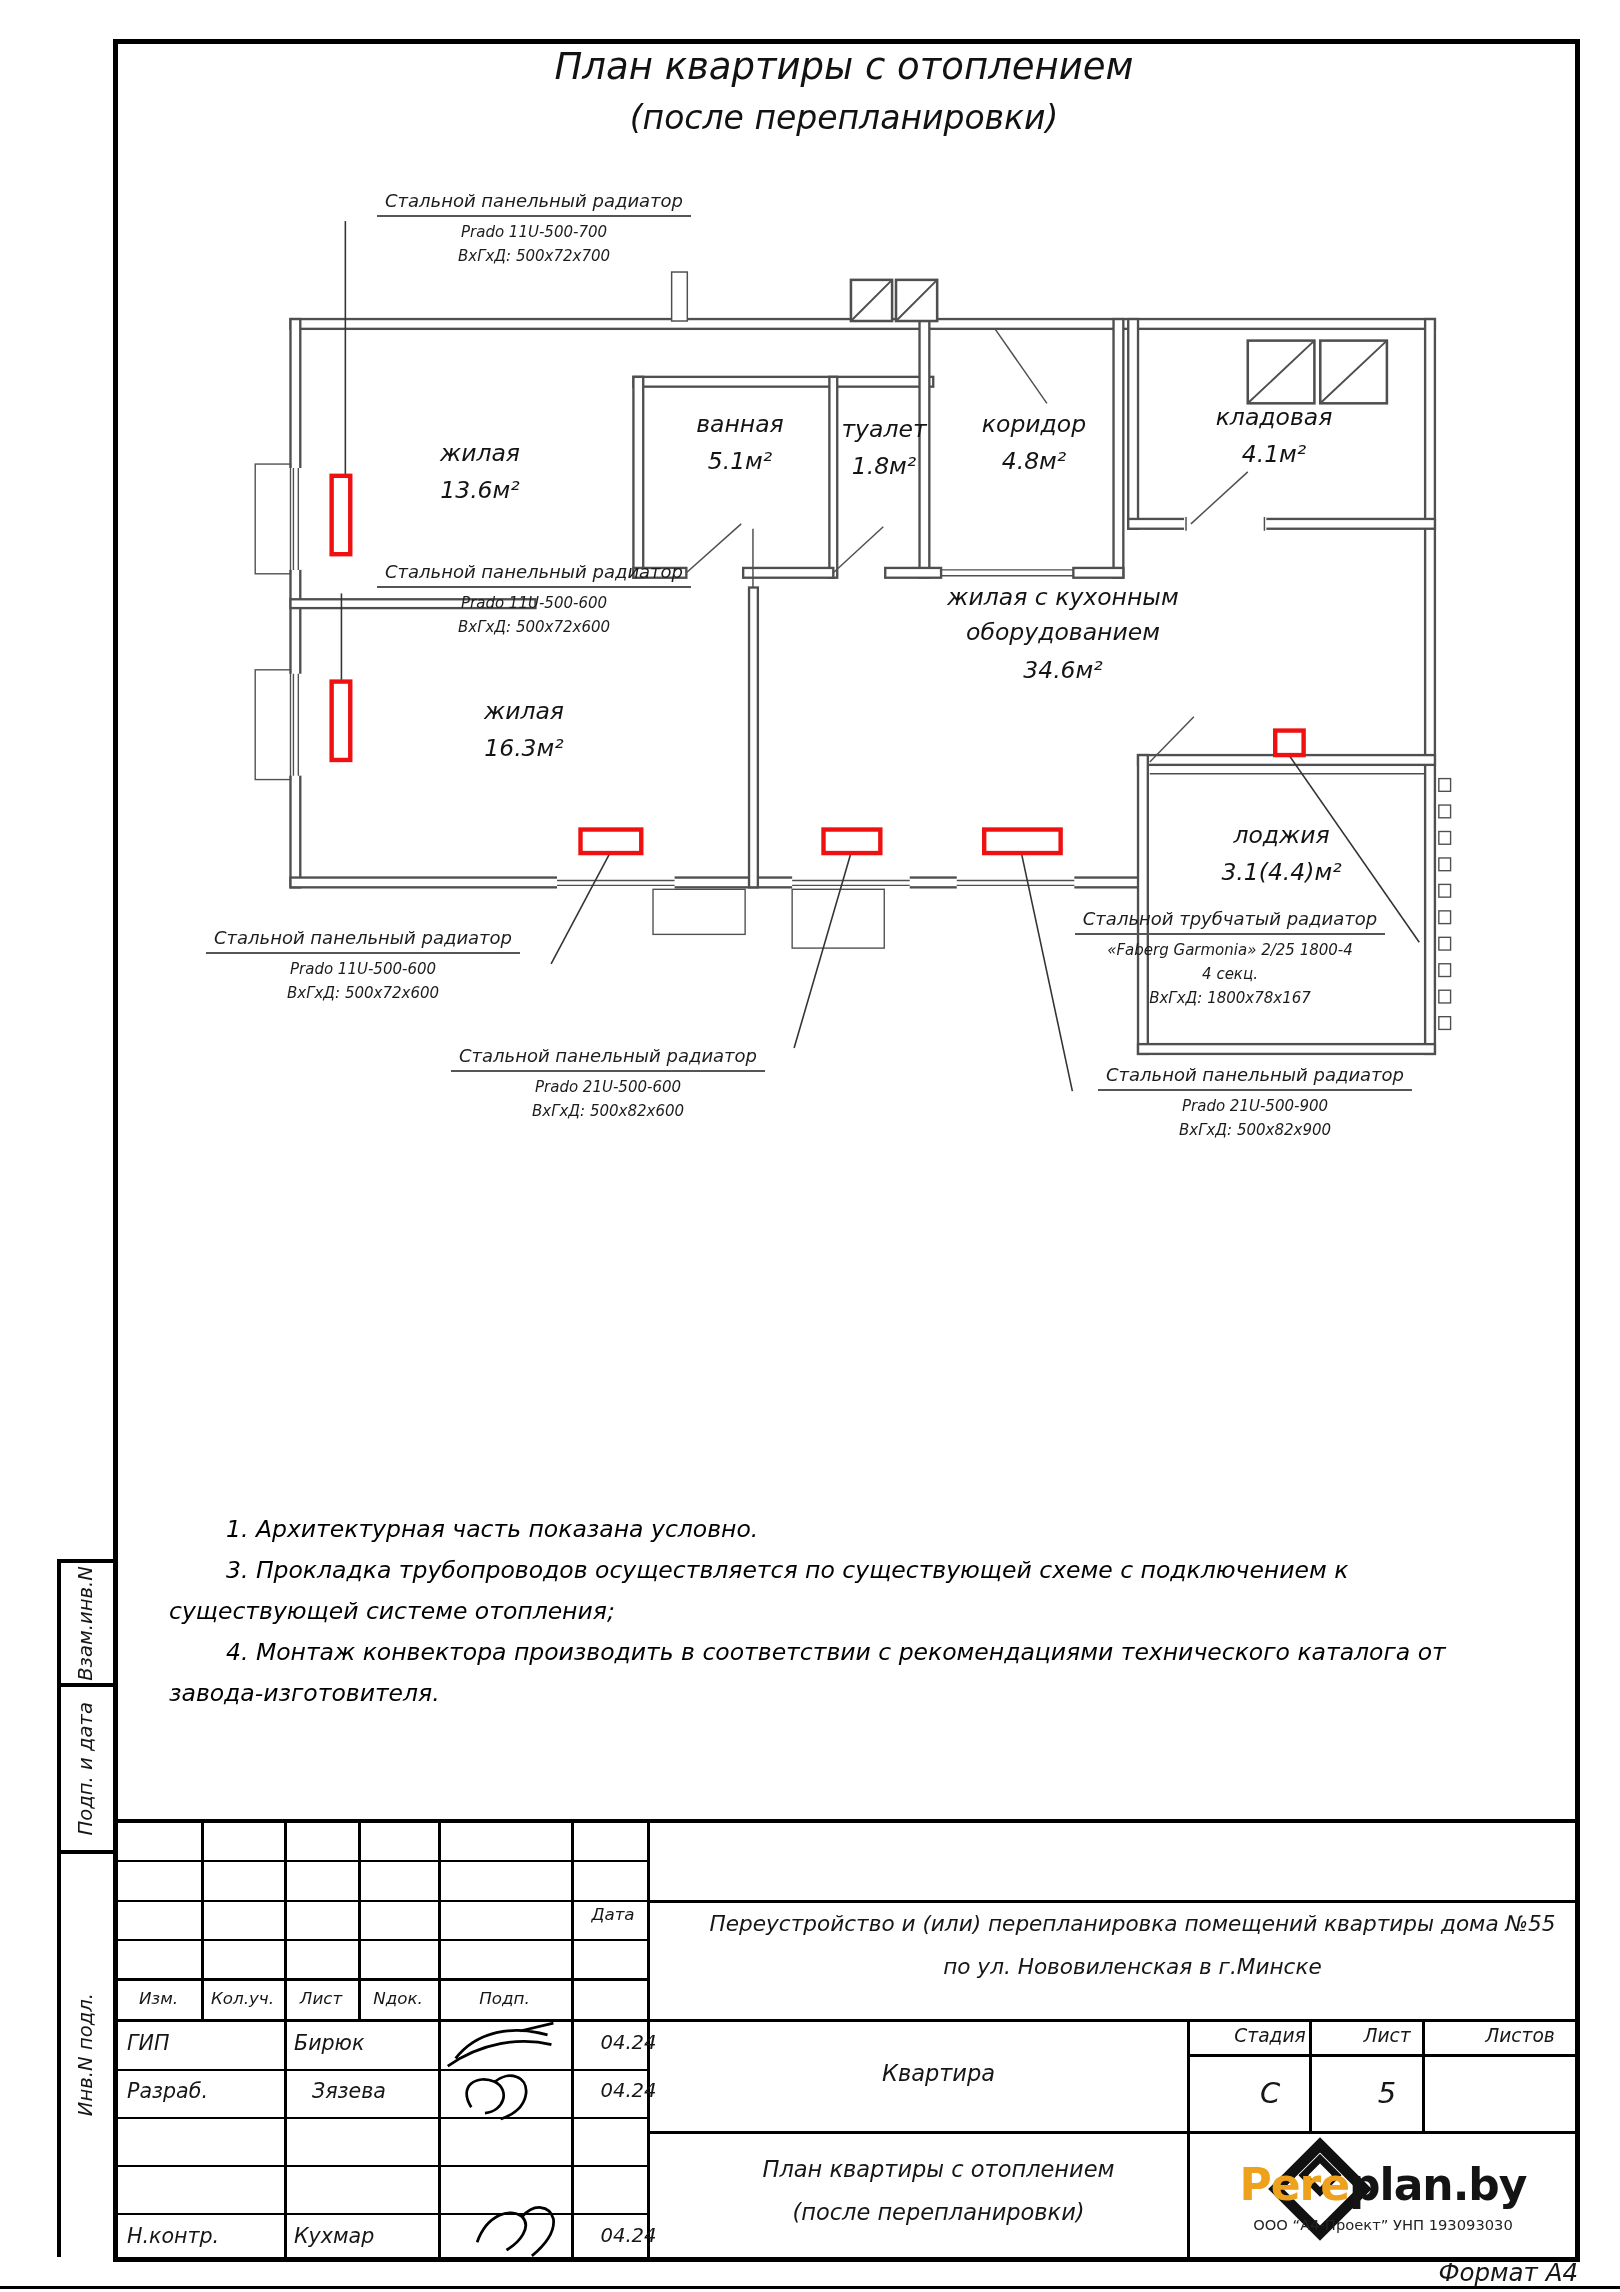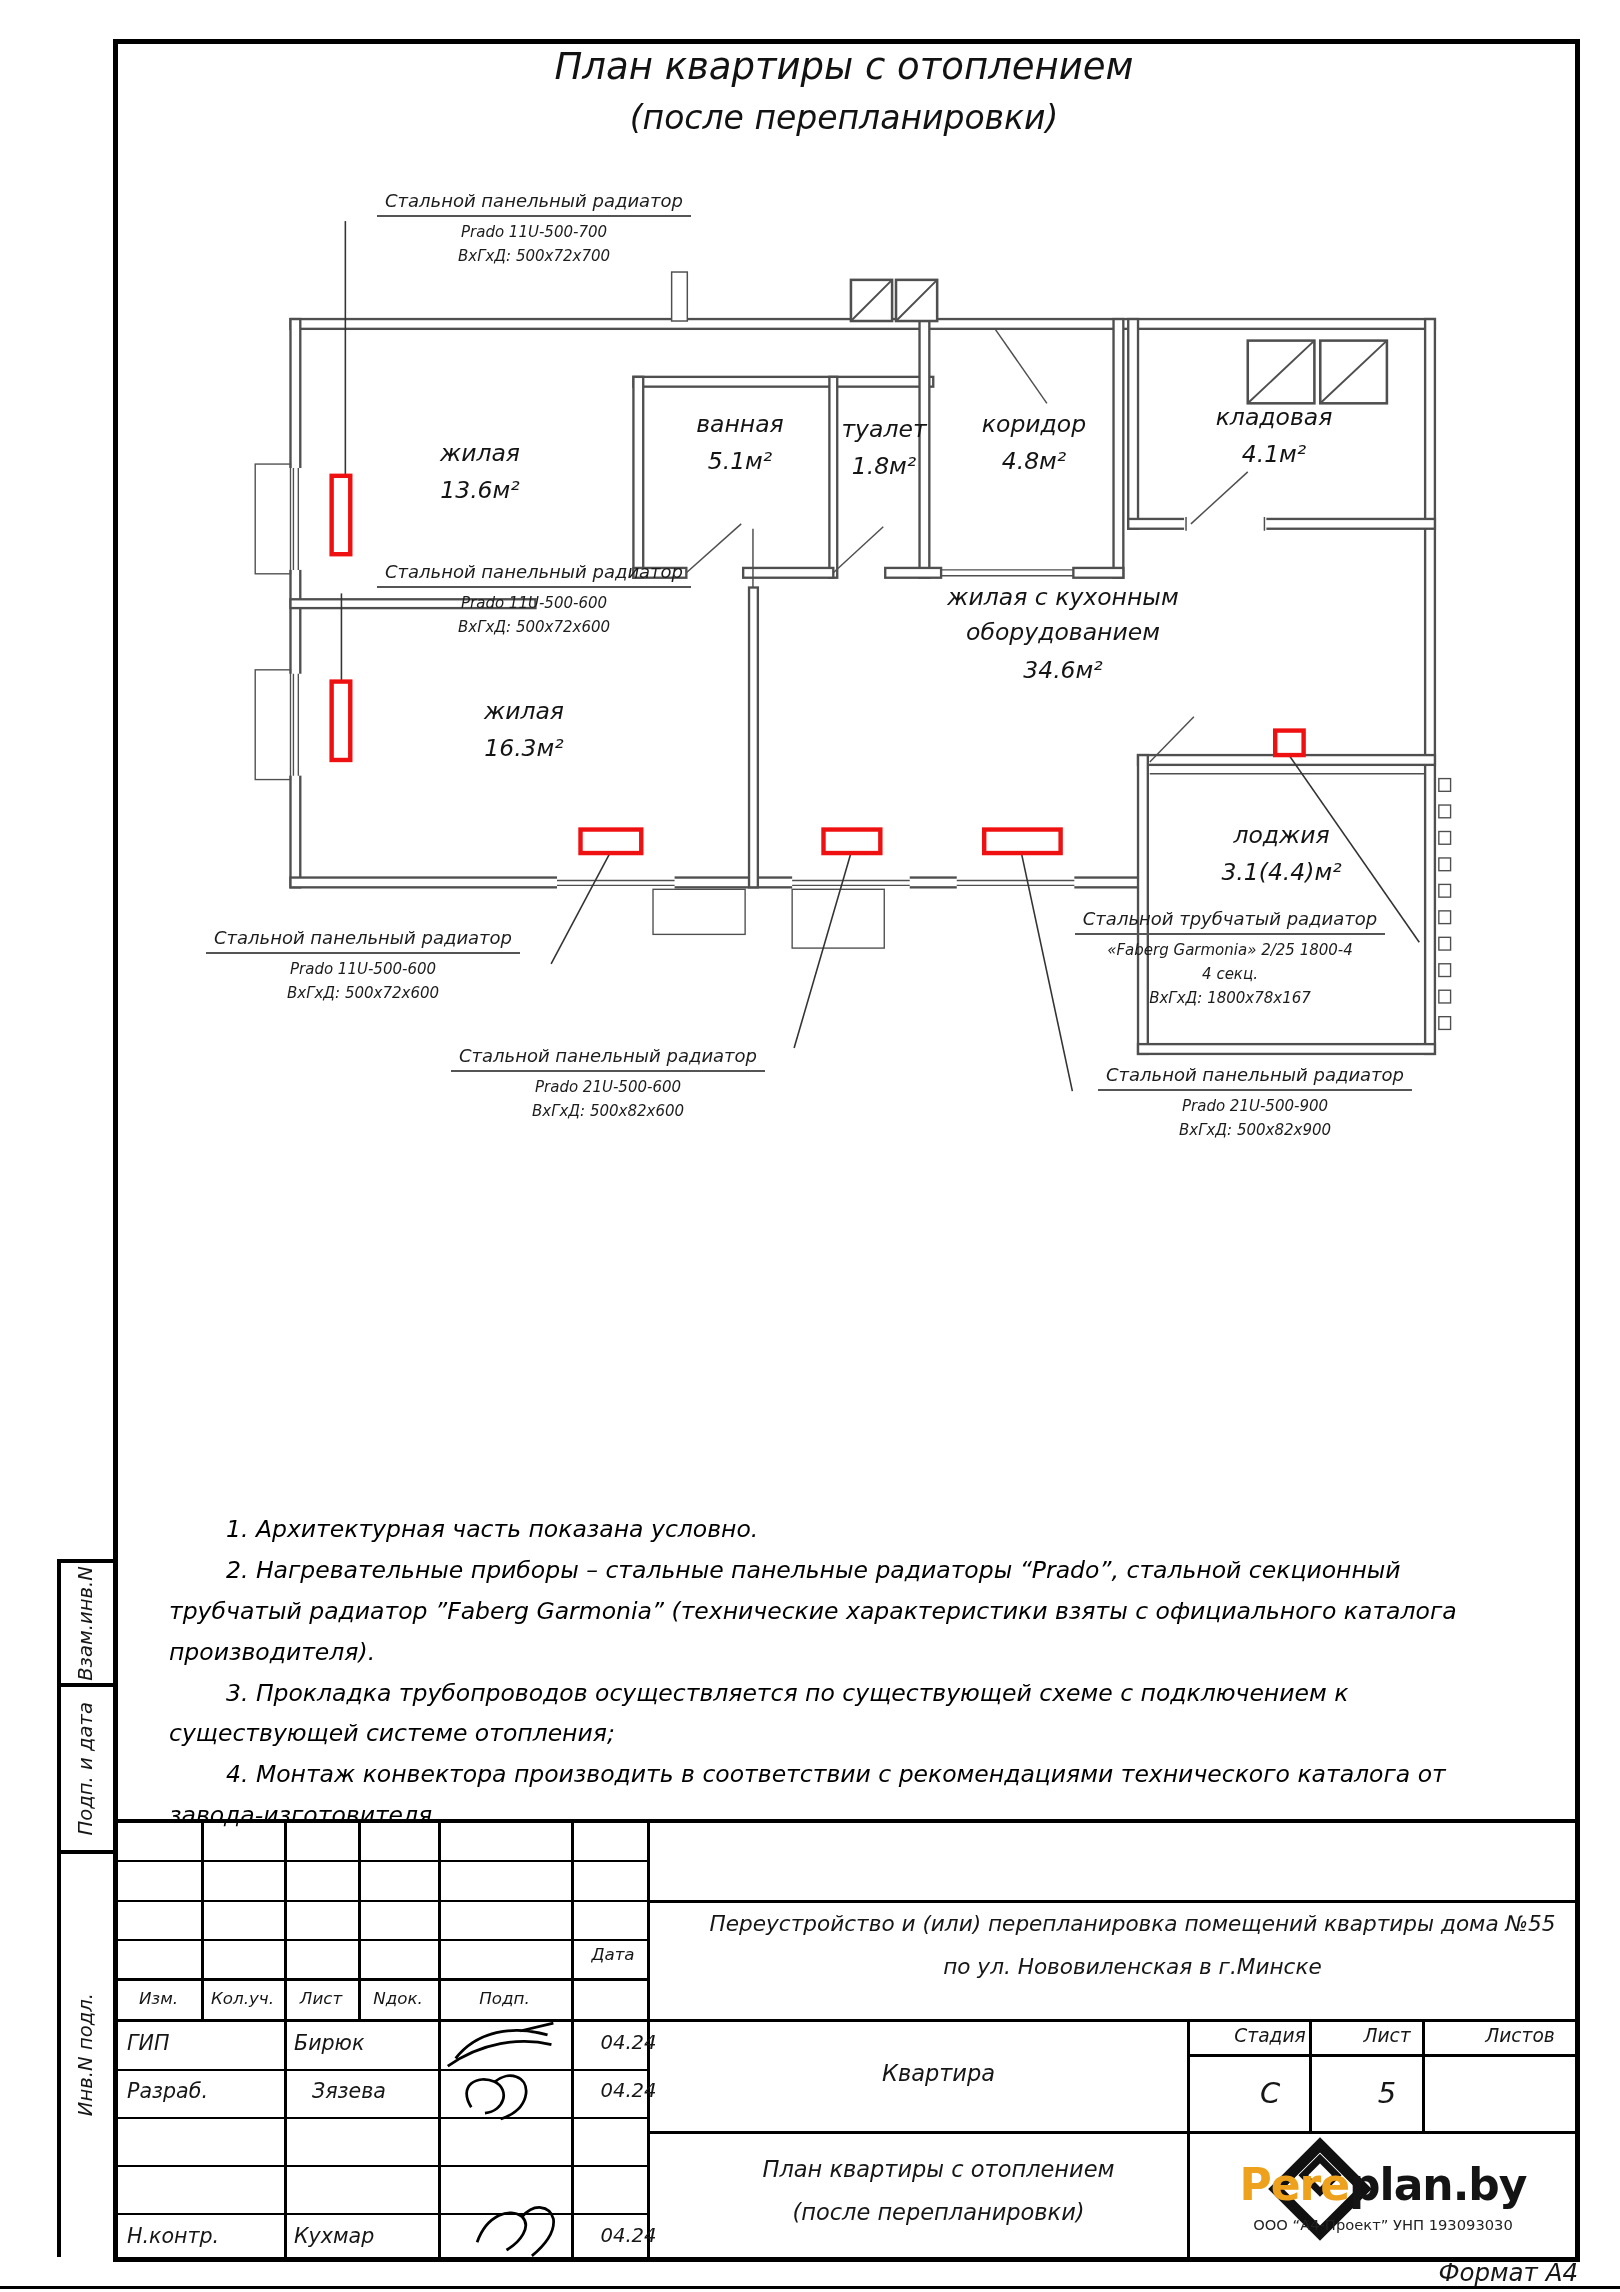--- a/index.html
+++ b/index.html
@@ -196,21 +196,20 @@
   <div class="anno-l">ВхГхД: 1800х78х167</div>
 </div>
 <div class="anno" style="left:1059px;top:1064px;width:392px">
   <div class="anno-h">Стальной панельный радиатор</div>
   <div class="anno-l">Prado 21U-500-900</div>
   <div class="anno-l">ВхГхД: 500х82х900</div>
 </div>
 
 <div class="notes">
   <p>1. Архитектурная часть показана условно.</p>
-  <p>2. Нагревательные приборы – стальные панельные радиаторы “Prado”, стальной секционный трубчатый радиатор ”Faberg Garmonia” (технические характеристики взяты с официального каталога производителя).</p>
   <p>3. Прокладка трубопроводов осуществляется по существующей схеме с подключением к существующей системе отопления;</p>
   <p>4. Монтаж конвектора производить в соответствии с рекомендациями технического каталога от завода-изготовителя.</p>
 </div>
 
 <div class="ln" style="left:57px;top:1559px;width:3.9px;height:698px"></div>
 <div class="ln" style="left:57px;top:1559px;width:61px;height:3.9px"></div>
 <div class="ln" style="left:57px;top:1683px;width:61px;height:3.9px"></div>
 <div class="ln" style="left:57px;top:1850px;width:61px;height:3.9px"></div>
 <div class="vcell" style="top:1563px;height:120px">
   <span>Взам.инв.N</span>
@@ -243,21 +242,21 @@
 <div class="ln" style="left:1187px;top:2019px;width:2.9px;height:238px"></div>
 <div class="ln" style="left:1309px;top:2019px;width:2.9px;height:114px"></div>
 <div class="ln" style="left:1422px;top:2019px;width:2.9px;height:114px"></div>
 <div class="ln" style="left:1187px;top:2054px;width:388px;height:2.9px"></div>
 
 <div class="rev-h" style="left:116px;top:1988px;width:85px">Изм.</div>
 <div class="rev-h" style="left:201px;top:1988px;width:83px">Кол.уч.</div>
 <div class="rev-h" style="left:284px;top:1988px;width:74px">Лист</div>
 <div class="rev-h" style="left:358px;top:1988px;width:80px">Nдок.</div>
 <div class="rev-h" style="left:438px;top:1988px;width:133px">Подп.</div>
-<div class="rev-h" style="left:571px;top:1944px;width:84px">Дата</div>
+<div class="rev-h" style="left:571px;top:1904px;width:84px">Дата</div>
 
 <div class="st-txt" style="left:127px;top:2031px">ГИП</div>
 <div class="st-txt" style="left:294px;top:2031px">Бирюк</div>
 <div class="st-ctr" style="left:571px;top:2031px;width:75px;font-size:19.6px">04.24</div>
 <div class="st-txt" style="left:127px;top:2079px">Разраб.</div>
 <div class="st-txt" style="left:312px;top:2079px">Зязева</div>
 <div class="st-ctr" style="left:571px;top:2079px;width:75px;font-size:19.6px">04.24</div>
 <div class="st-txt" style="left:127px;top:2224px">Н.контр.</div>
 <div class="st-txt" style="left:294px;top:2224px">Кухмар</div>
 <div class="st-ctr" style="left:571px;top:2224px;width:75px;font-size:19.6px">04.24</div>

